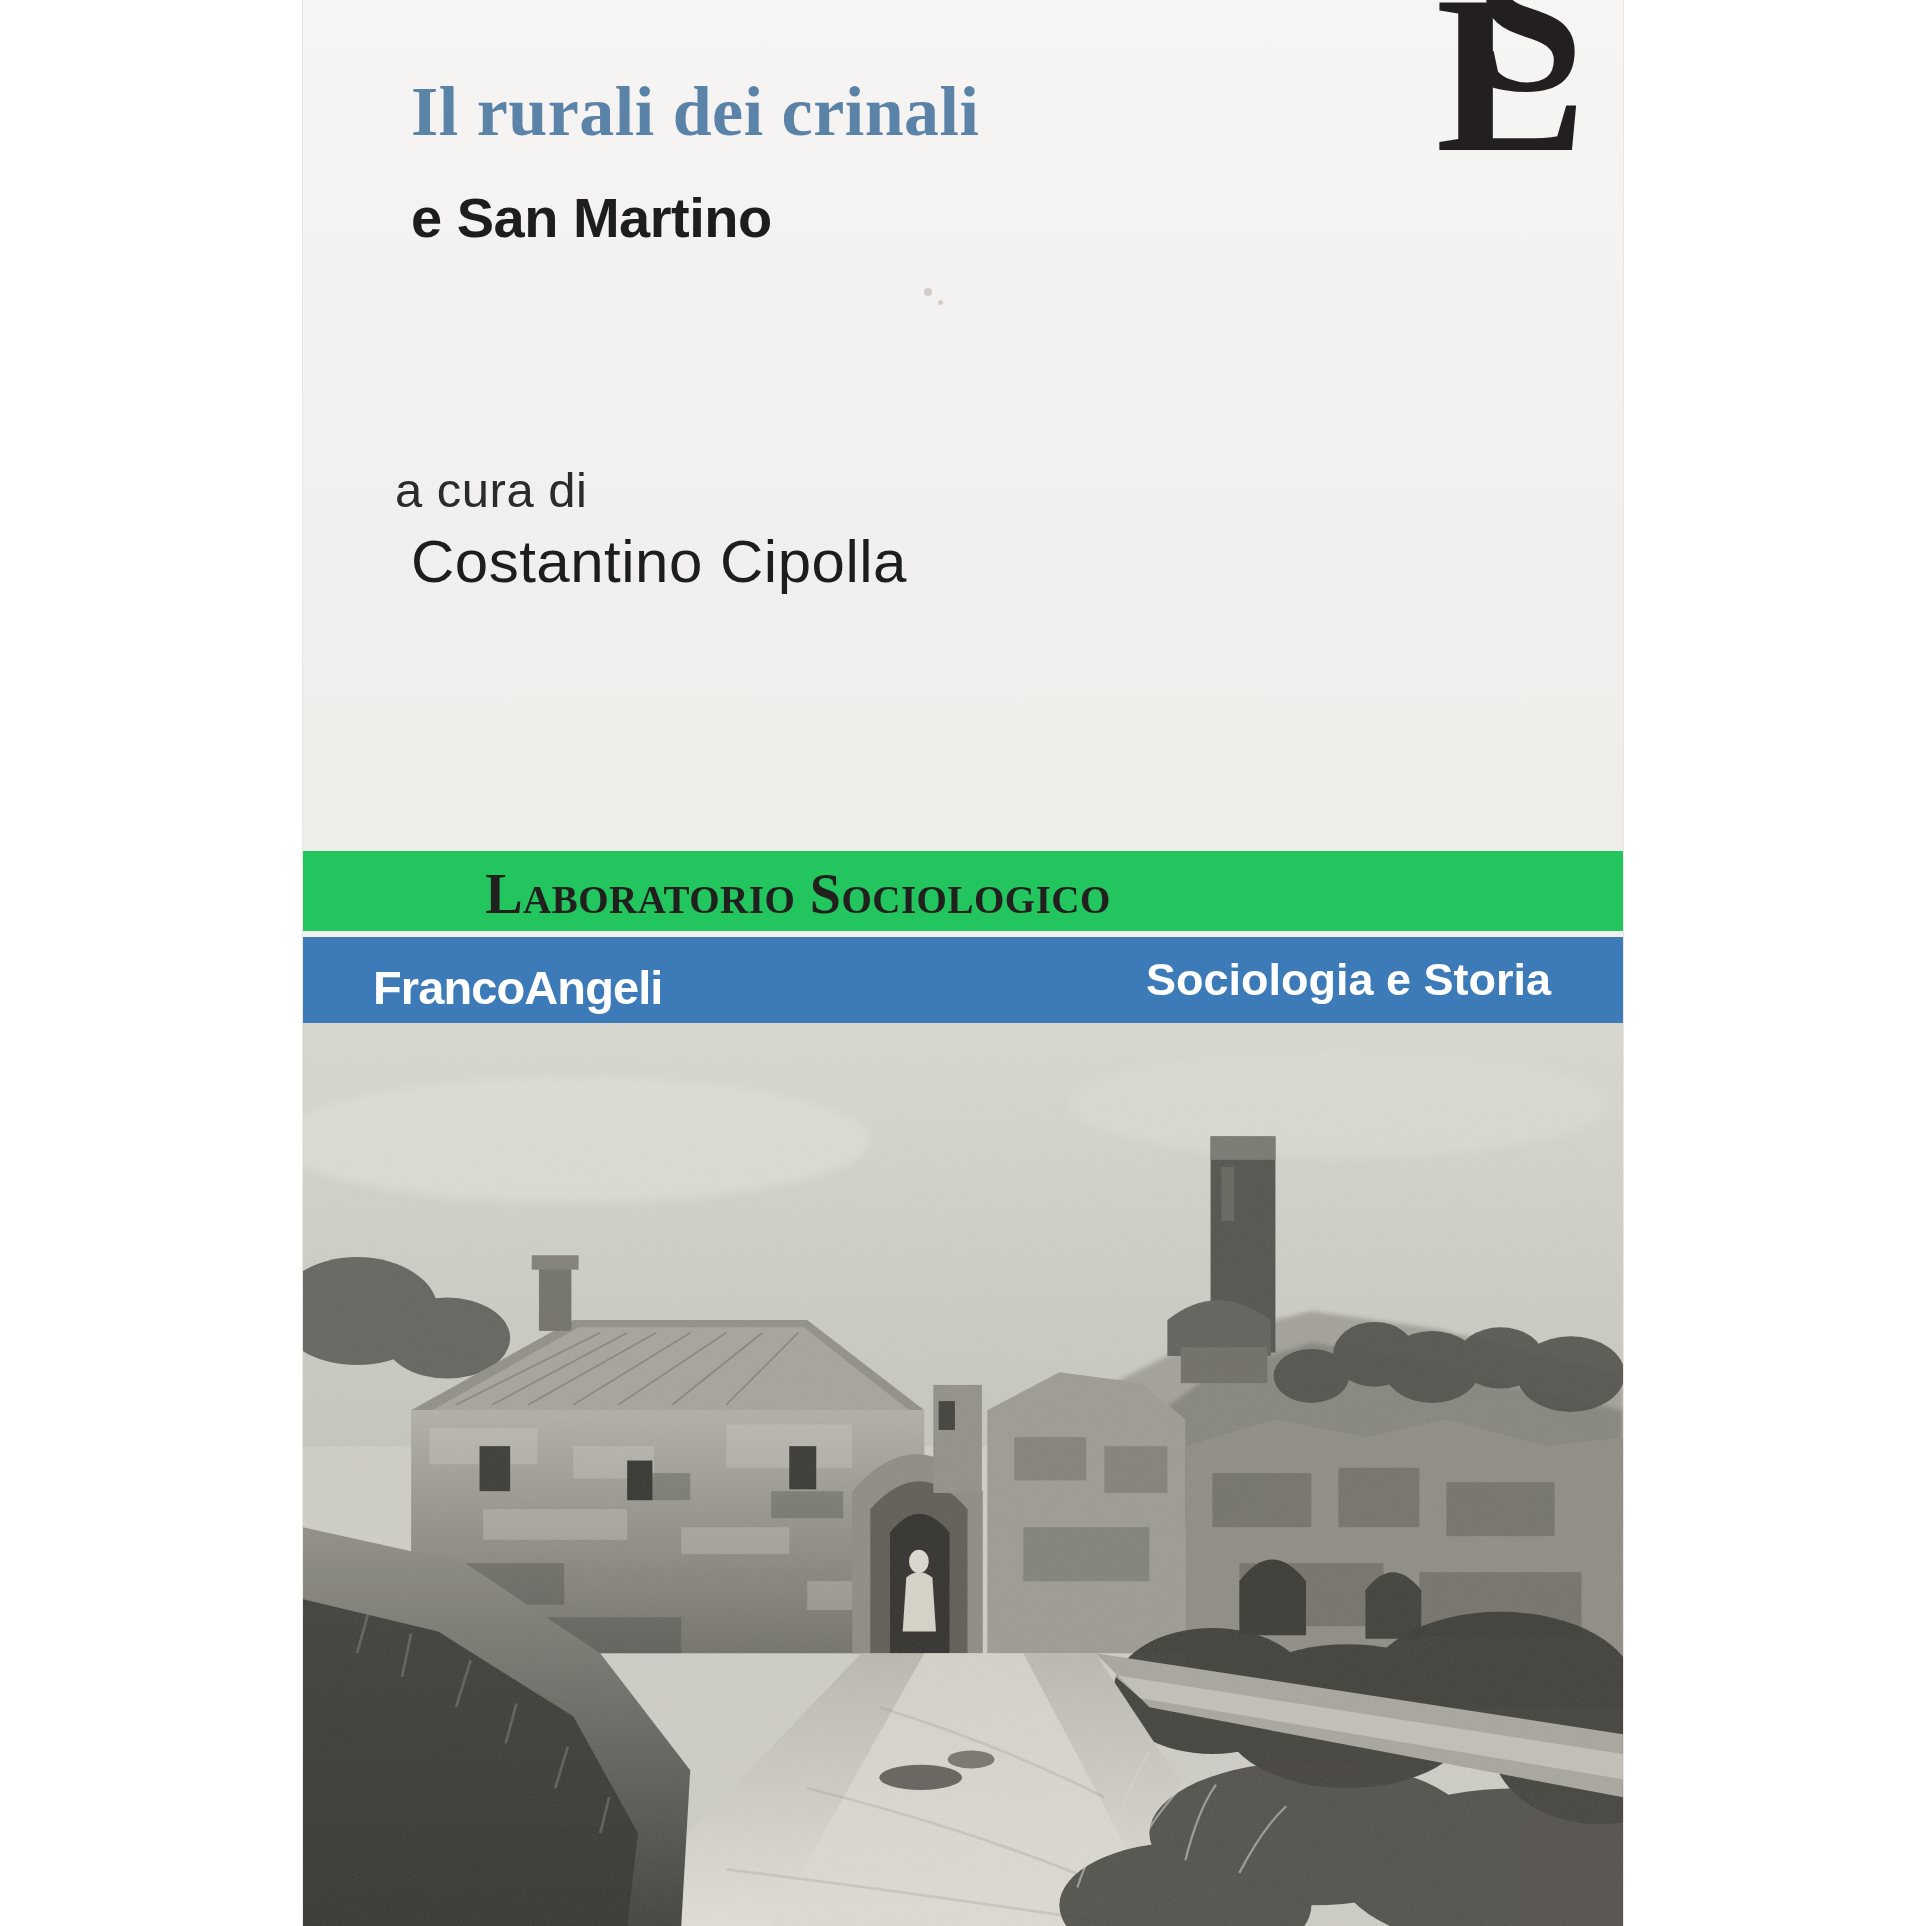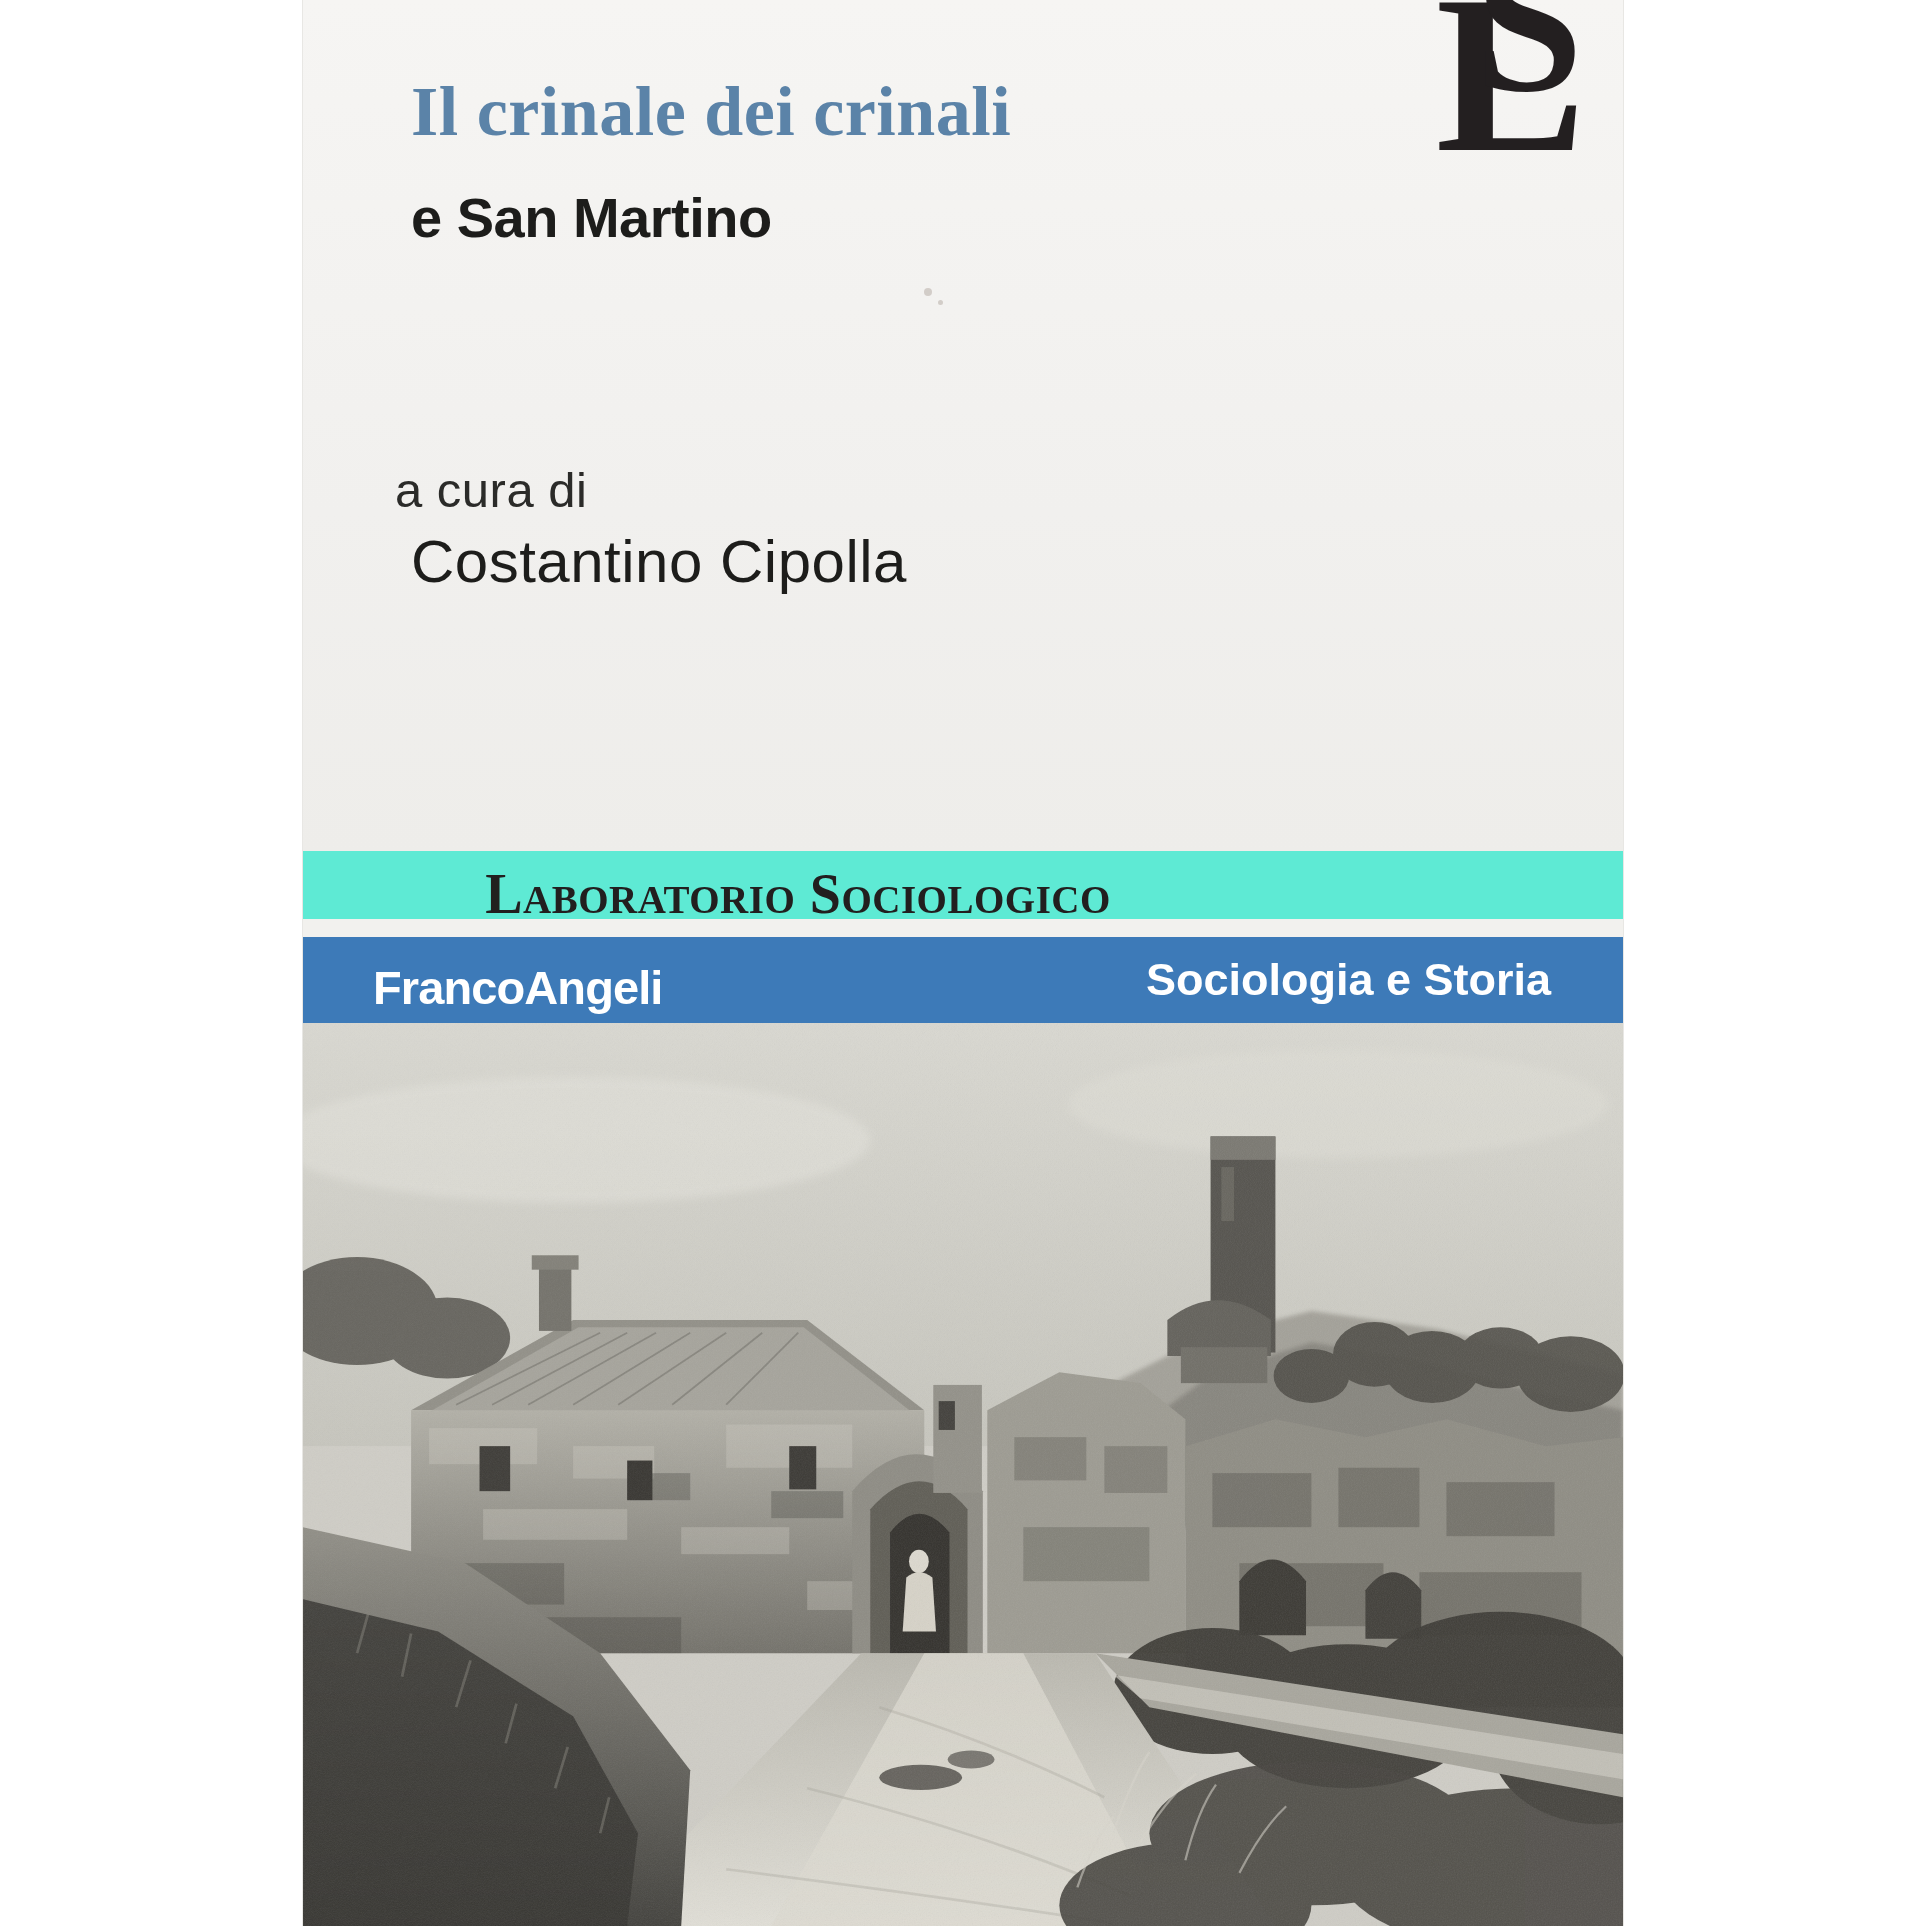--- a/index.html
+++ b/index.html
@@ -99,22 +99,22 @@
     background: rgba(170,160,150,0.45);
     border-radius: 50%;
   }
 
   
   #series-band {
     position: absolute;
     left: 0;
     top: 851px;
     width: 100%;
-    height: 68px;
-    background: #5eead4;
+    height: 80px;
+    background: #22c55e;
   }
 
   #series-title {
     position: absolute;
     left: 0;
     top: 0;
     width: 990px;
     height: 86px;
     line-height: 86px;
     text-align: center;
@@ -216,21 +216,21 @@
 </style>
 </head>
 <body>
 
 <div id="page">
 
   <div id="book-cover">
 
     <div id="title-area">
 
-      <div id="main-title">Il crinale dei crinali</div>
+      <div id="main-title">Il rurali dei crinali</div>
 
       <div id="subtitle">
         <div>e San Martino</div>
       </div>
 
       <div id="editor-prefix">a cura di</div>
 
       <div id="editor-name">Costantino Cipolla</div>
 
       <div class="cover-speck" style="left:621px; top:288px;"></div>

